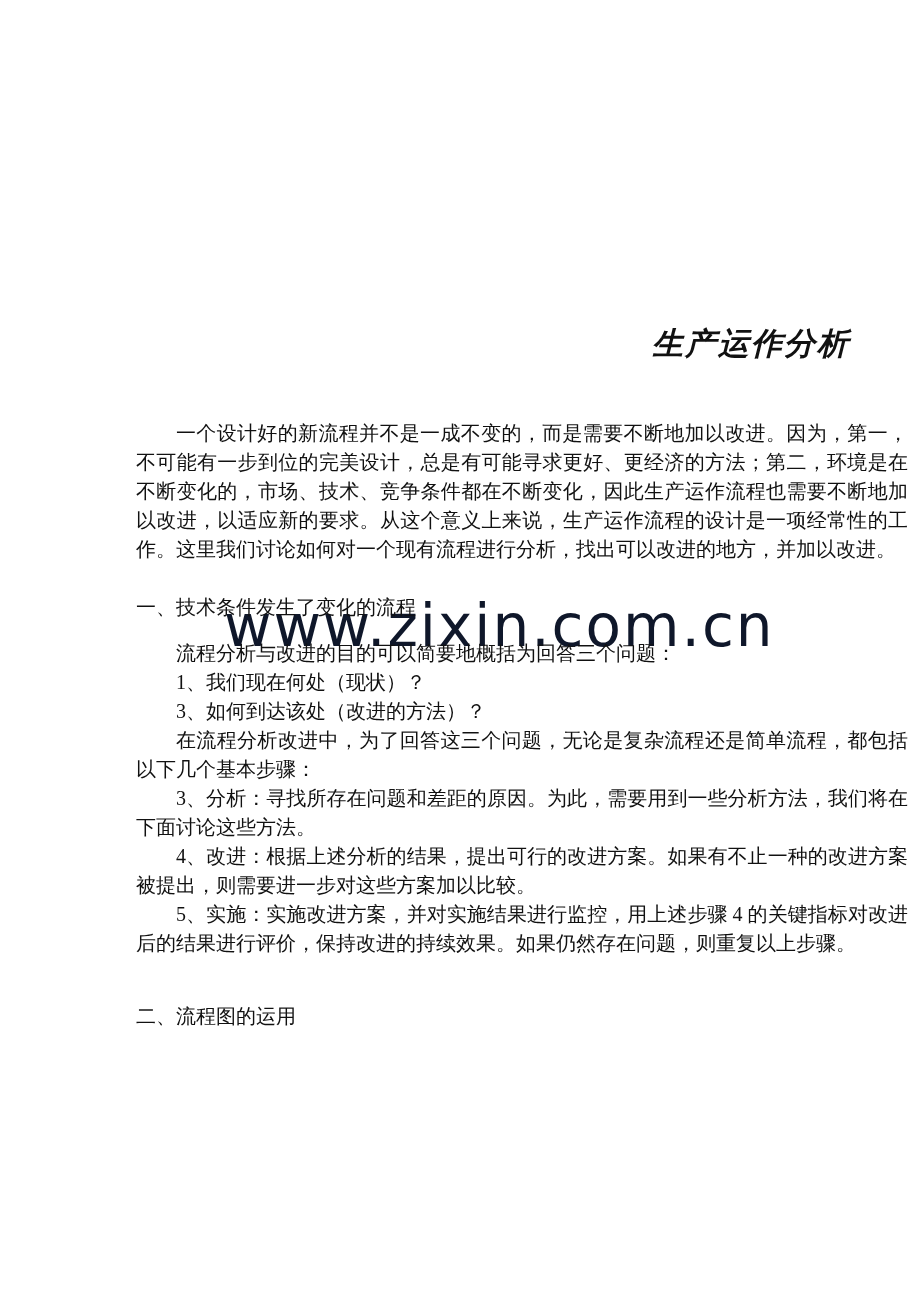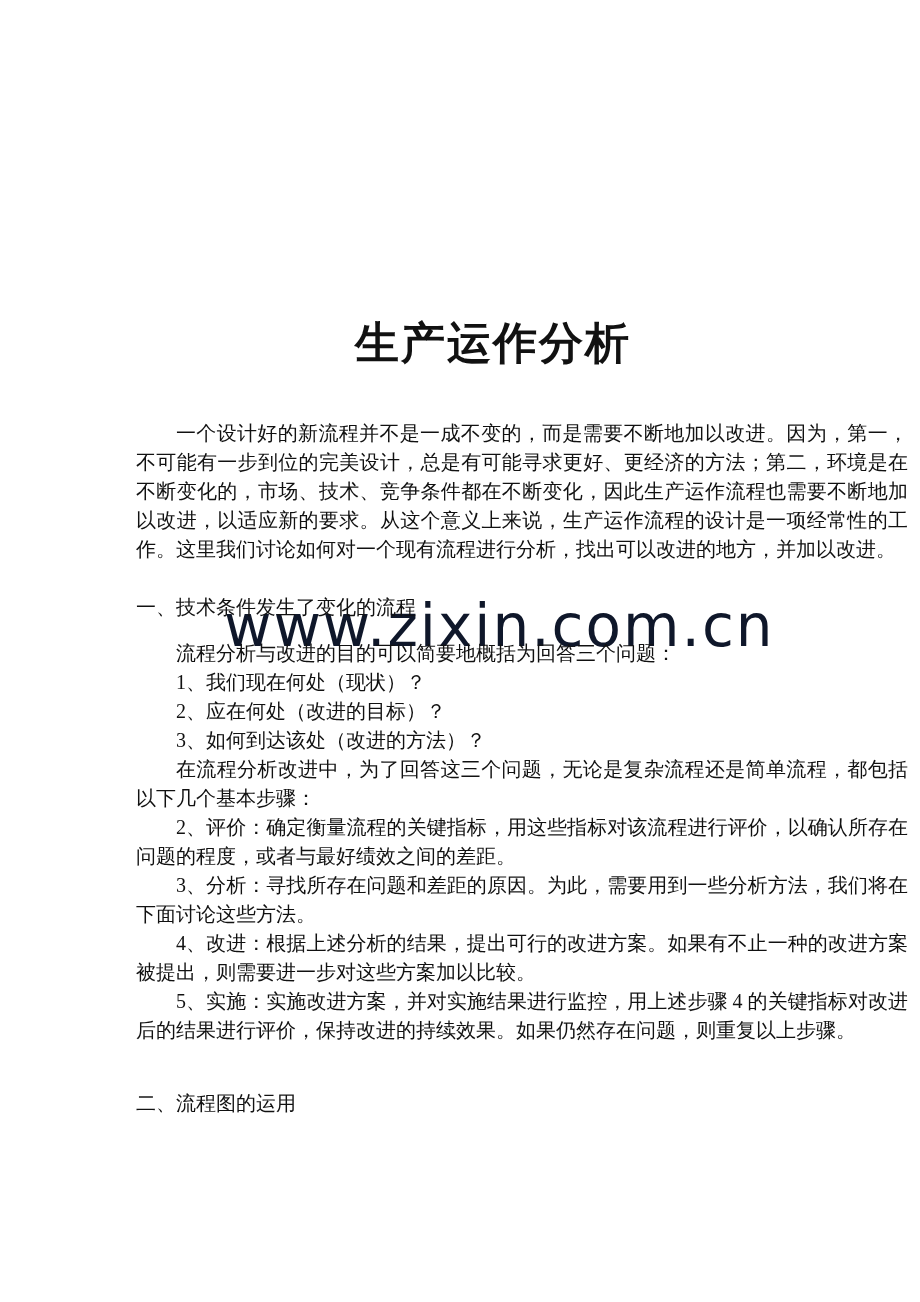--- a/index.html
+++ b/index.html
@@ -28,25 +28,26 @@
     white-space: nowrap;
     user-select: none;
   }
   .content {
     position: relative;
     z-index: 1;
     padding: 322px 12px 0 136px;
   }
   .doc-title {
     margin: 0 58px 0 0;
-    text-align: center;
-    font-size: 44px;
+    text-align: right;
+    font-size: 31px;
     line-height: 44px;
     font-weight: 700;
     letter-spacing: 2px;
+    font-style: italic;
   }
   .body-block {
     font-size: 20px;
     line-height: 29px;
     text-align: justify;
   }
   .intro {
     margin-top: 53px;
   }
   p.para {
@@ -78,24 +79,22 @@
 
     <div class="body-block intro">
       <p class="para">一个设计好的新流程并不是一成不变的，而是需要不断地加以改进。因为，第一，不可能有一步到位的完美设计，总是有可能寻求更好、更经济的方法；第二，环境是在不断变化的，市场、技术、竞争条件都在不断变化，因此生产运作流程也需要不断地加以改进，以适应新的要求。从这个意义上来说，生产运作流程的设计是一项经常性的工作。这里我们讨论如何对一个现有流程进行分析，找出可以改进的地方，并加以改进。</p>
     </div>
 
     <div class="body-block">
       <h2 class="section-heading">一、技术条件发生了变化的流程</h2>
 
       <p class="para">流程分析与改进的目的可以简要地概括为回答三个问题：</p>
       <p class="para">1、我们现在何处（现状）？</p>
-      <p class="para">2、应在何处（改进的目标）？</p>
       <p class="para">3、如何到达该处（改进的方法）？</p>
       <p class="para">在流程分析改进中，为了回答这三个问题，无论是复杂流程还是简单流程，都包括以下几个基本步骤：</p>
-      <p class="para">2、评价：确定衡量流程的关键指标，用这些指标对该流程进行评价，以确认所存在问题的程度，或者与最好绩效之间的差距。</p>
       <p class="para">3、分析：寻找所存在问题和差距的原因。为此，需要用到一些分析方法，我们将在下面讨论这些方法。</p>
       <p class="para">4、改进：根据上述分析的结果，提出可行的改进方案。如果有不止一种的改进方案被提出，则需要进一步对这些方案加以比较。</p>
       <p class="para">5、实施：实施改进方案，并对实施结果进行监控，用上述步骤 4 的关键指标对改进后的结果进行评价，保持改进的持续效果。如果仍然存在问题，则重复以上步骤。</p>
     </div>
 
     <div class="body-block">
       <h2 class="section-heading second">二、流程图的运用</h2>
     </div>
 
   </div>

